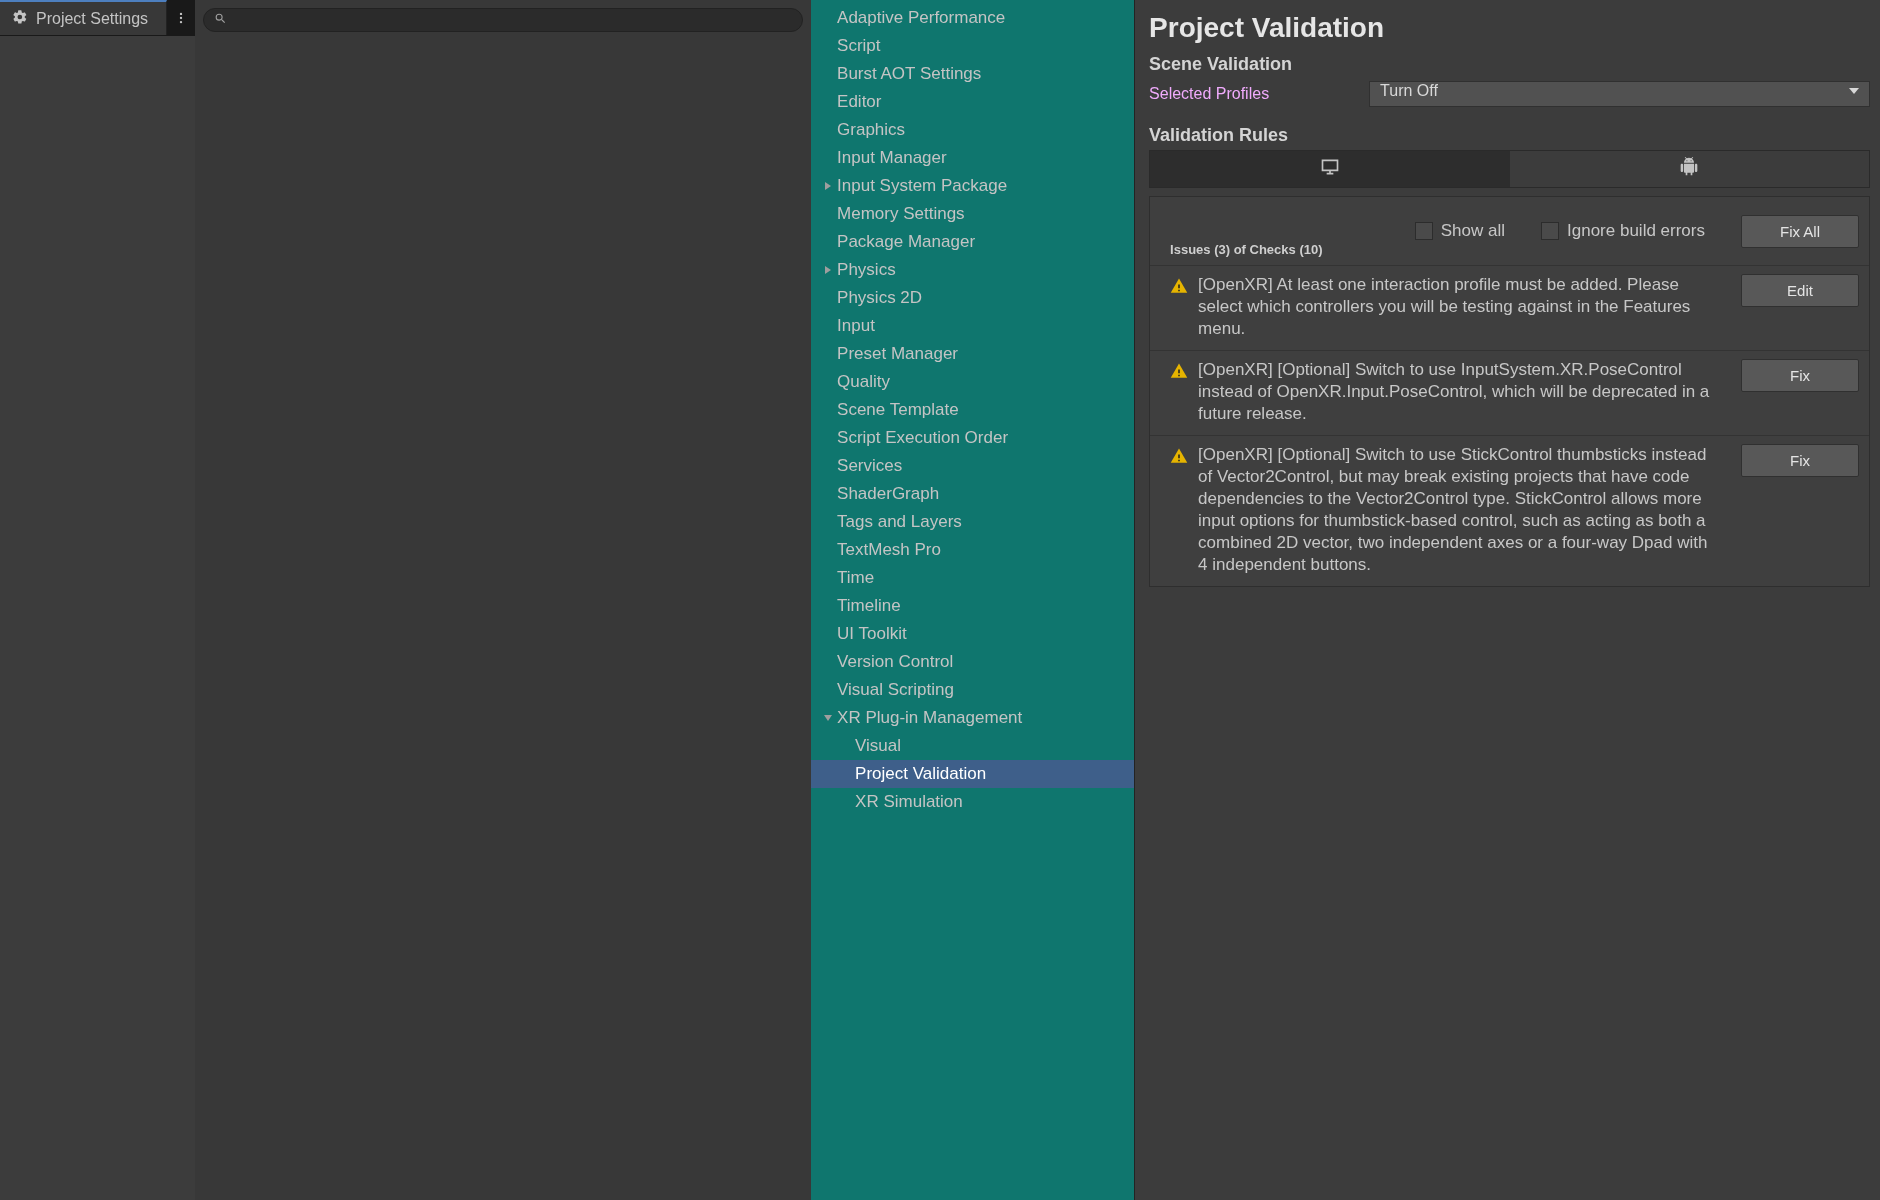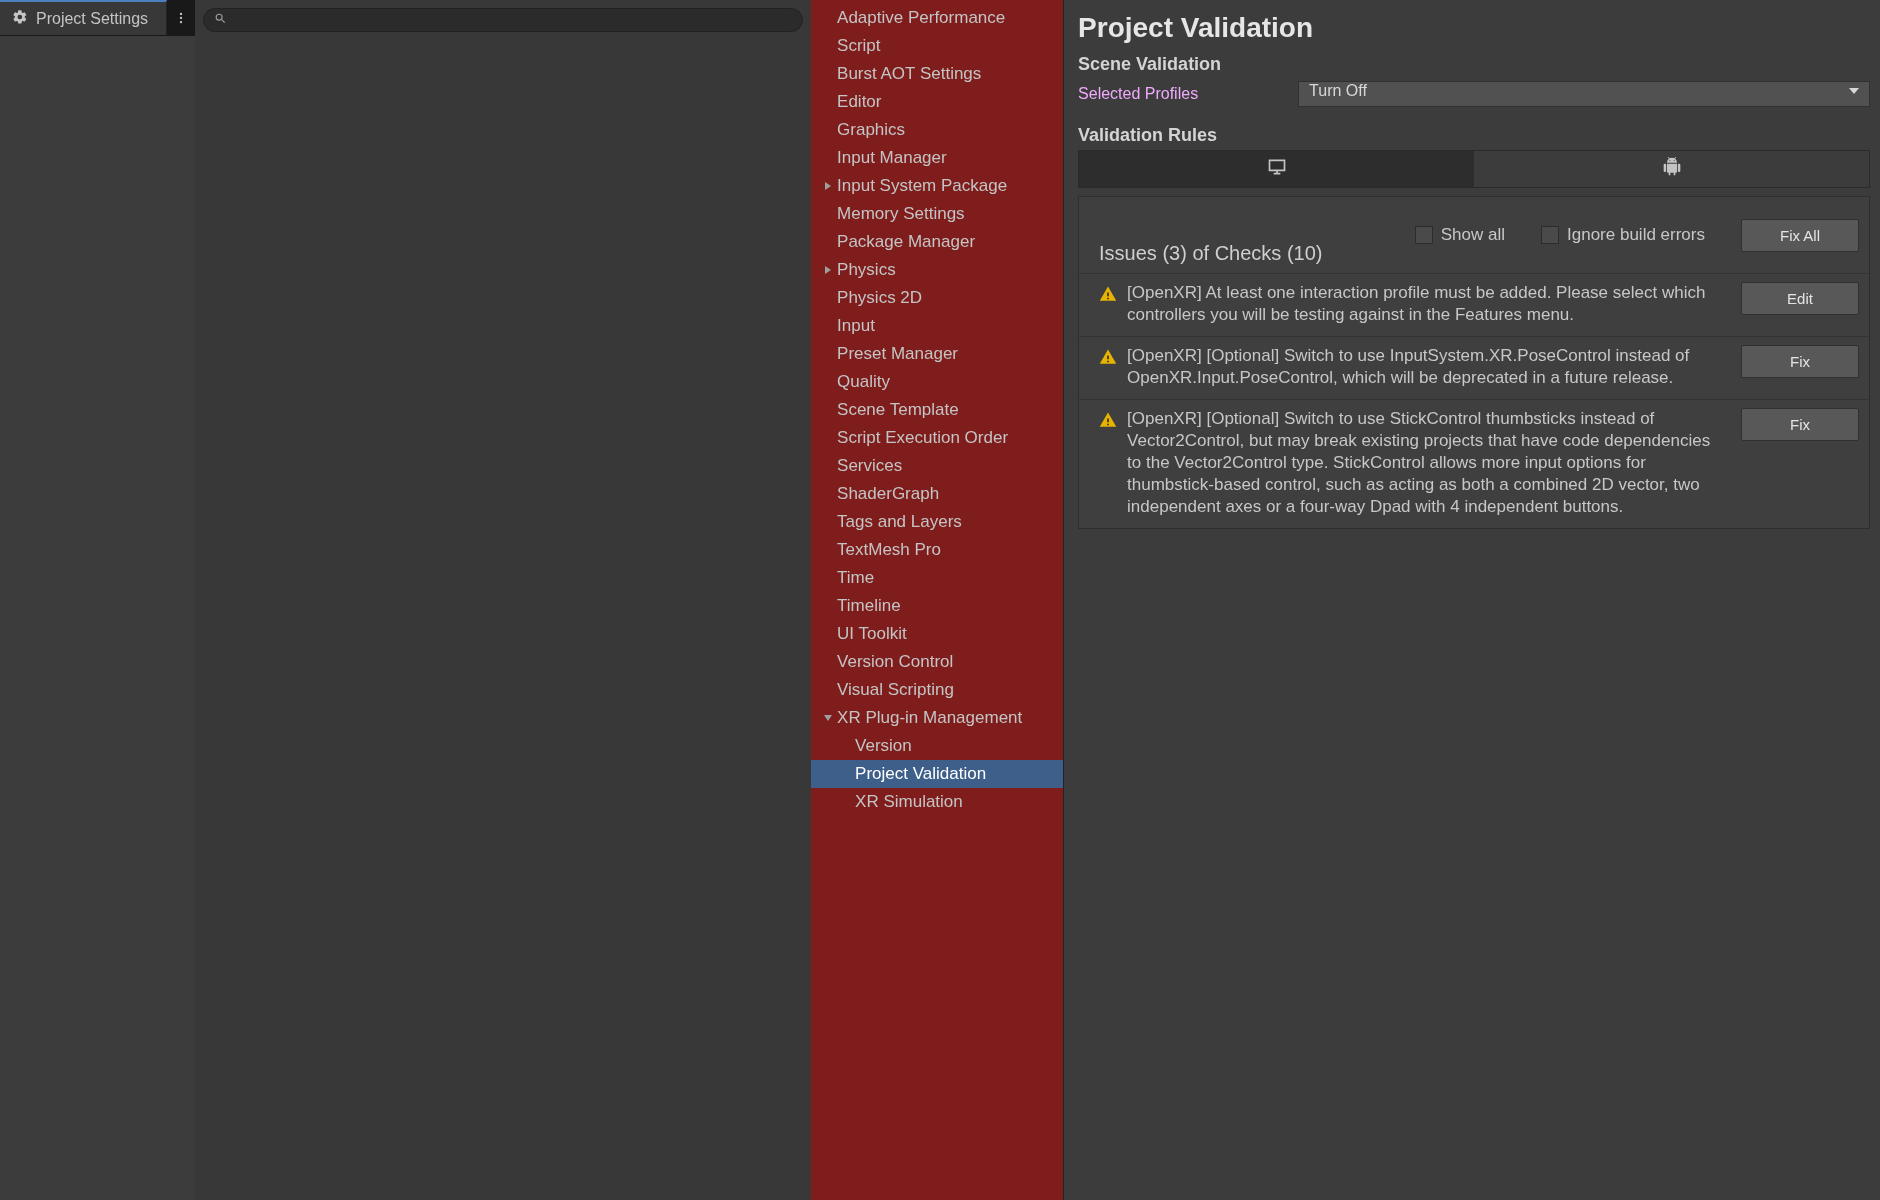--- a/index.html
+++ b/index.html
@@ -31,21 +31,21 @@
   .searchbox {
     width: 600px; height: 24px;
     background: #2b2b2b; border: 1px solid #222; border-radius: 12px;
     display:flex; align-items:center; padding: 0 10px; gap:6px;
   }
   .searchbox svg { width:13px; height:13px; fill:#9e9e9e; }
   .searchbox input { flex:1; background:transparent; border:none; outline:none; color:#c4c4c4; font-size:13px; }
   
   .body { flex:1; display:flex; min-height:0; }
   .sidebar {
-    width: 253px; background:#7f1d1d; border-right: 1px solid #232323;
+    width: 324px; background:#0f766e; border-right: 1px solid #232323;
     overflow-y:auto; padding-top:4px;
   }
   .side-item {
     padding: 2px 6px 2px 26px;
     font-size: 17px; line-height: 24px;
     color:#c4c4c4; cursor:pointer;
     white-space:nowrap;
     display:flex; align-items:center;
   }
   .side-item.expandable { padding-left: 10px; }
@@ -70,21 +70,21 @@
     flex:1; height:36px; display:flex; align-items:center; justify-content:center;
     background:#3c3c3c; cursor:pointer;
   }
   .ptab.active { background:#2d2d2d; }
   .ptab svg { width:20px; height:20px; fill:#c4c4c4; }
   .issues-panel { background:#3f3f3f; border:1px solid #2e2e2e; }
   .issues-header {
     display:flex; align-items:center; padding: 8px 10px 8px 20px;
     border-bottom:1px solid #333;
   }
-  .issues-title { font-size:20px; font-weight:400; color:#cfcfcf; flex:1;margin-top:37px; }
+  .issues-title { font-size:13px; font-weight:700; color:#cfcfcf; flex:1;margin-top:37px; }
   .chk { display:flex; align-items:center; gap:8px; margin-right: 36px; font-size:17px; color:#c7c7c7; cursor:pointer; }
   .chk .box { width:18px; height:18px; background:#4a4a4a; border:1px solid #2c2c2c; }
   .btn {
     min-width: 118px; height:33px; background:#585858; border:1px solid #303030;
     color:#e4e4e4; font-size:15px; display:flex; align-items:center; justify-content:center;
     cursor:pointer; border-radius:2px;
   }
   .issue {
     display:flex; align-items:flex-start; gap: 10px;
     padding: 8px 10px 10px 20px; border-bottom:1px solid #333;
@@ -220,21 +220,21 @@
         </div>
         <div class="side-item expandable">
           <span class="arrow">
             <svg viewBox="0 0 10 10">
               <path d="M1 2 L9 2 L5 8 Z"></path>
             </svg>
           </span>
           <span>XR Plug-in Management</span>
         </div>
         <div class="side-item child">
-          <span>Version</span>
+          <span>Visual</span>
         </div>
         <div class="side-item child selected">
           <span>Project Validation</span>
         </div>
         <div class="side-item child">
           <span>XR Simulation</span>
         </div>
       </div>
 
     <div class="main">

